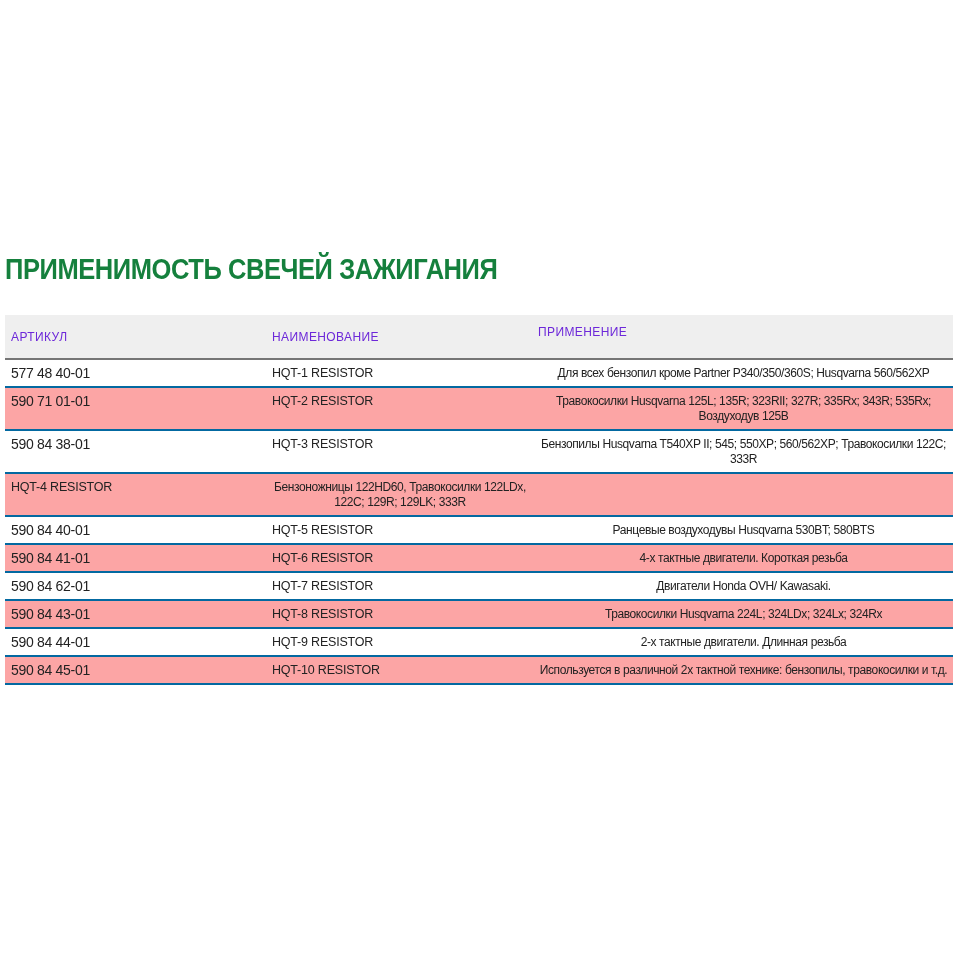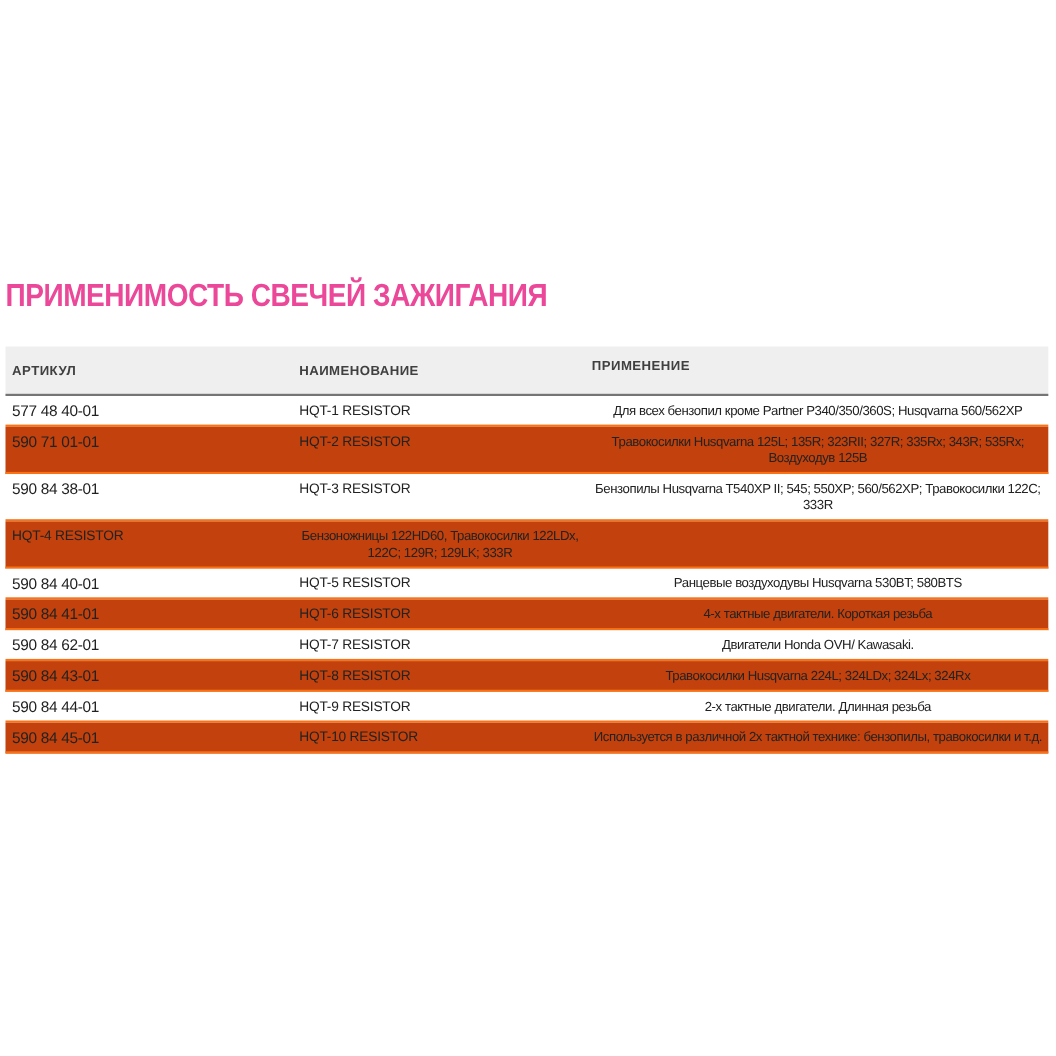--- a/index.html
+++ b/index.html
@@ -14,21 +14,21 @@
     width: 960px;
     height: 960px;
     position: relative;
   }
   .page-title {
     margin: 253px 0 0 5px;
     height: 33px;
     line-height: 33px;
     font-size: 29px;
     font-weight: 700;
-    color: #ec4899;
+    color: #15803d;
     white-space: nowrap;
   }
   .page-title .squeeze {
     display: inline-block;
     transform: scaleX(0.88);
     transform-origin: left center;
     letter-spacing: -0.5px;
   }
   .app-table {
     margin: 29px 0 0 5px;
@@ -38,37 +38,37 @@
     display: grid;
     grid-template-columns: 261px 266px 1fr;
     background: #efefef;
     height: 45px;
     align-items: center;
     border-bottom: 2px solid #757575;
   }
   .thead .hcell {
     padding-left: 6px;
     font-size: 12px;
-    color: #404040;
+    color: #6d28d9;
     letter-spacing: 0.4px;
-    font-weight: 700;
+    font-weight: 400;
   }
   .thead .hcell.h-app {
     position: relative;
     top: -5px;
   }
   .trow {
     display: grid;
     grid-template-columns: 261px 266px 1fr;
-    border-bottom: 2px solid #f97316;
+    border-bottom: 2px solid #0369a1;
     padding: 6px 0 5px 0;
     background: #ffffff;
   }
   .trow.alt {
-    background: #c2410c;
+    background: #fca5a5;
   }
   .cell {
     padding-left: 6px;
     color: #222222;
     line-height: 15px;
   }
   .cell.c-article {
     font-size: 14px;
     letter-spacing: -0.3px;
     white-space: nowrap;

